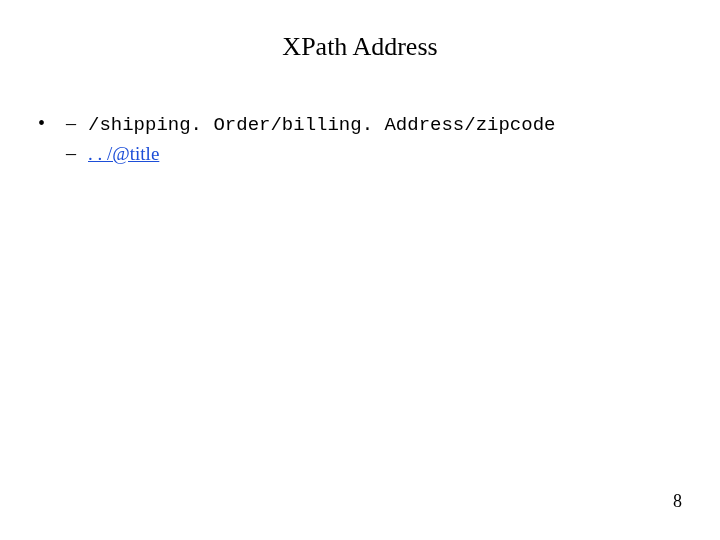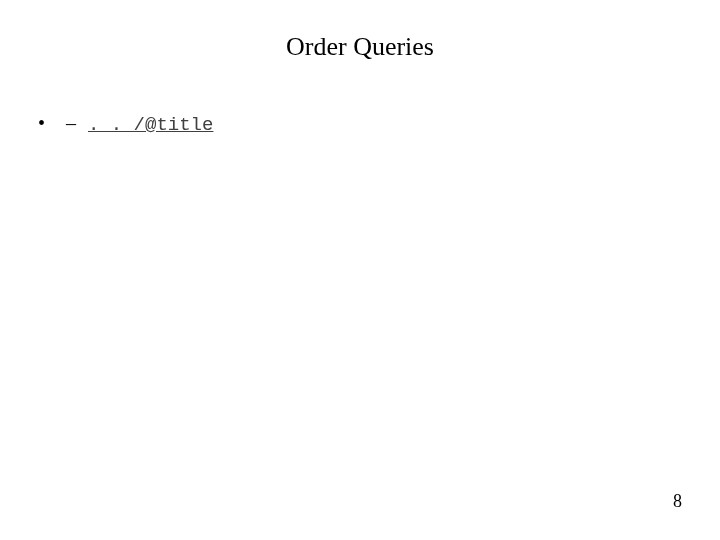--- a/index.html
+++ b/index.html
@@ -56,41 +56,44 @@
       content: "–";
       position: absolute;
       left: 6px;
       top: 0;
     }
     .code {
       font-family: "Courier New", Courier, monospace;
       font-size: 19px;
     }
     .code-link {
-      font-family: Liberation Mono, monospace;
+      font-family: Liberation Serif, serif;
       font-size: 19px;
-      color: #404040;
+      color: #1d4ed8;
       text-decoration: underline;
     }
     .page-number {
       position: absolute;
       bottom: 28px;
       right: 38px;
       font-size: 18px;
     }
   </style>
 </head>
 <body>
 
-<h1 class="slide-title">Order Queries</h1>
+<h1 class="slide-title">XPath Address</h1>
 
 <div class="content">
   <ul class="bullet-list">
     <li>
       <ul class="dash-list">
+        <li>
+          <span class="code">/shipping. Order/billing. Address/zipcode</span>
+        </li>
         <li>
           <span class="code-link">. . /@title</span>
         </li>
       </ul>
     </li>
   </ul>
 </div>
 
 <div class="page-number">8</div>
 

